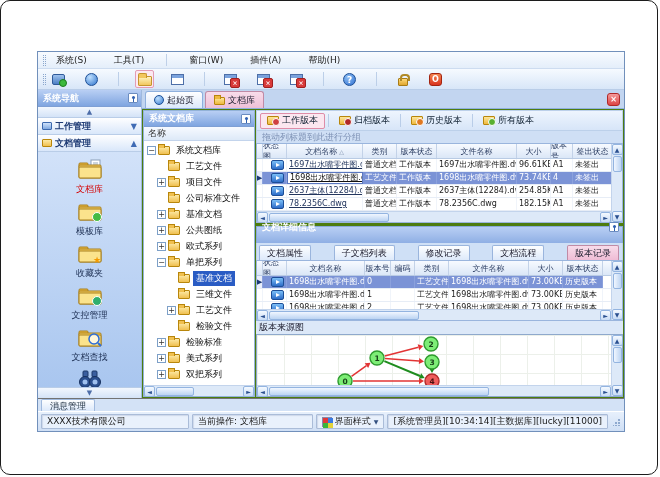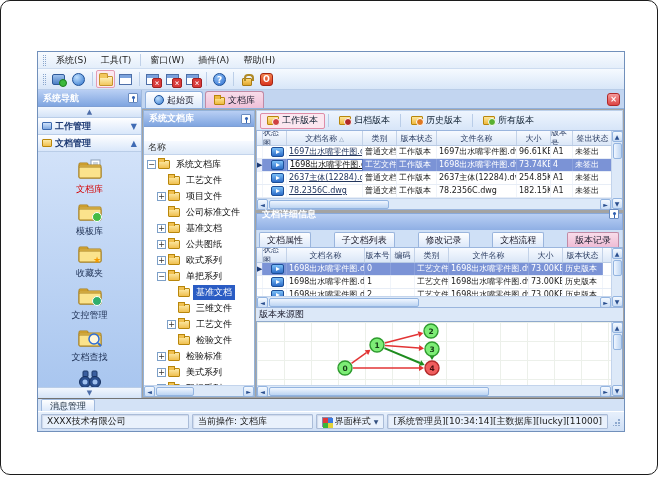--- a/index.html
+++ b/index.html
@@ -3,21 +3,21 @@
 <meta charset="utf-8">
 <style>
 * { box-sizing: border-box; margin: 0; padding: 0; }
 body { margin:0; background:#fff; font-family:"DejaVu Sans","Liberation Sans",sans-serif; font-size:9px; color:#1a1a1a; }
 .canvas { position:relative; width:658px; height:475px; border:1px solid #1c1c1c; border-radius:10px; background:#fff; overflow:hidden; }
 .window { position:absolute; left:36px; top:50px; width:588px; height:381px; border:1px solid #7190bb; background:#d3e2f6; display:flex; flex-direction:column; }
 
 
 .menubar { height:17px; background:linear-gradient(#f8fbff,#e4eefa); border-bottom:1px solid #cddcf0; display:flex; align-items:center; padding-left:2px; flex:none; }
 .grip { width:3px; height:11px; border-left:1px dotted #8aa6cc; border-right:1px dotted #8aa6cc; margin:0 3px; }
-.menu-items { display:flex; align-items:center; }
+.menu-items { display:flex; align-items:center;gap:13px; }
 .menu-item { padding:1px 7px; color:#222; }
 .menu-sep { width:1px; height:12px; background:#bfd0e8; margin:0 2px; }
 .toolbar { height:21px; background:linear-gradient(#f6faff,#d8e6f8); border-bottom:1px solid #b9cde8; display:flex; align-items:center; padding-left:2px; flex:none; }
 .tbtn { width:19px; height:18px; display:flex; align-items:center; justify-content:center; border:1px solid transparent; border-radius:2px; margin-right:1px; }
 .tbtn.active { border-color:#e39cb4; background:#fce9f1; }
 .tsep { width:1px; height:14px; background:#bccfe8; margin:0 3px; }
 .ti { position:relative; display:inline-block; }
 .ti-connect-icon { width:13px; height:11px; background:linear-gradient(#9ec2ee,#4c7fc4); border:1px solid #2f5a9a; border-radius:2px; }
 .ti-connect-icon::after { content:""; position:absolute; right:-3px; bottom:-3px; width:6px; height:6px; border-radius:50%; background:#3cb93c; border:1px solid #1d7a1d; }
 .ti-globe-icon { width:13px; height:13px; border-radius:50%; background:radial-gradient(circle at 35% 30%,#bfe0ff,#2f74cc); border:1px solid #1d4f96; }
@@ -54,26 +54,26 @@
 
 
 .main { flex:1; display:flex; flex-direction:column; min-width:0; }
 .tabbar { height:19px; flex:none; background:#c2d5f0; display:flex; align-items:flex-end; padding:2px 4px 0 3px; border-bottom:1px solid #8fb0dd; position:relative; }
 .mtab { height:17px; display:flex; align-items:center; gap:3px; padding:0 8px; margin-right:2px; border:1px solid #8fb0dd; border-bottom:none; border-radius:3px 3px 0 0; background:linear-gradient(#fefeff,#dce9fb); color:#223; }
 .mtab.active { background:linear-gradient(#f8dcea,#efc0d8); border-color:#c08ba6; }
 .tico-start { width:10px; height:10px; border-radius:50%; background:radial-gradient(circle at 35% 30%,#bfe0ff,#3a7ed2); border:1px solid #1d4f96; }
 .tico-lib { position:relative; width:11px; height:8px; background:linear-gradient(#fde69a,#efb93f); border:1px solid #b8860b; border-radius:1px; margin-top:2px; }
 .tico-lib::before { content:""; position:absolute; top:-3px; left:-1px; width:5px; height:3px; background:#efb93f; border:1px solid #b8860b; border-bottom:none; }
 .tab-close { position:absolute; right:4px; top:3px; width:13px; height:13px; border-radius:3px; background:linear-gradient(#f59a9a,#dd4444); border:1px solid #b02828; color:#fff; font-size:8px; line-height:11px; text-align:center; font-weight:bold; }
-.content { flex:1; display:flex; min-height:0; background:#a3a3a3; padding:1px; }
+.content { flex:1; display:flex; min-height:0; background:#4d7c0f; padding:1px; }
 
 
 .treepanel { width:112px; flex:none; display:flex; flex-direction:column; border:1px solid #93b2d8; background:#fff; margin-right:1px; }
 .treepanel .panel-hd { height:16px; }
-.tree-colhd { height:14px; flex:none; background:linear-gradient(#f7faff,#dde9f8); border-bottom:1px solid #c3d4ec; display:flex; align-items:center; padding:4px 4px; color:#333;margin-top:14px; }
+.tree-colhd { height:14px; flex:none; background:linear-gradient(#f7faff,#dde9f8); border-bottom:1px solid #c3d4ec; display:flex; align-items:center; padding:4px 4px; color:#333; }
 .tree-rows { flex:1; overflow:hidden; background:#fff; padding-top:1px; }
 .tree-row { height:16px; display:flex; align-items:center; white-space:nowrap; overflow:hidden; }
 .exp { width:9px; height:9px; flex:none; border:1px solid #7da0c8; background:#fff; color:#333; font-size:8px; line-height:7px; text-align:center; margin-right:2px; }
 .exp-spacer { width:11px; flex:none; }
 .tfolder { position:relative; width:12px; height:9px; flex:none; background:linear-gradient(#fce9a6,#f0c050); border:1px solid #b8860b; border-radius:1px; margin-right:3px; }
 .tfolder::before { content:""; position:absolute; top:-3px; left:-1px; width:5px; height:3px; background:#f0c050; border:1px solid #b8860b; border-bottom:none; }
 .tlabel { padding:1px 3px; color:#111; }
 .tree-row.sel .tlabel { background:#2a5cc4; color:#fff; }
 
 
@@ -404,20 +404,21 @@
                 <span class="vbtn">
                   <span class="bficon b2"></span>
                   <span>历史版本</span>
                 </span>
                 <span class="vsep"></span>
                 <span class="vbtn">
                   <span class="bficon b3"></span>
                   <span>所有版本</span>
                 </span>
               </div>
+            <div class="grouphint">拖动列标题到此进行分组</div>
 
             <div class="wtwrap">
               <div class="wtmain">
                 <div class="gridhead" id="wt-head">
                     <span class="gh" style="width: 6px;"></span>
                     <span class="gh" style="width: 24px;">状态图</span>
                     <span class="gh" style="width: 76px;">文档名称<span class="sortglyph">△</span></span>
                     <span class="gh" style="width: 34px;">类别</span>
                     <span class="gh" style="width: 40px;">版本状态</span>
                     <span class="gh" style="width: 80px;">文件名称</span>

